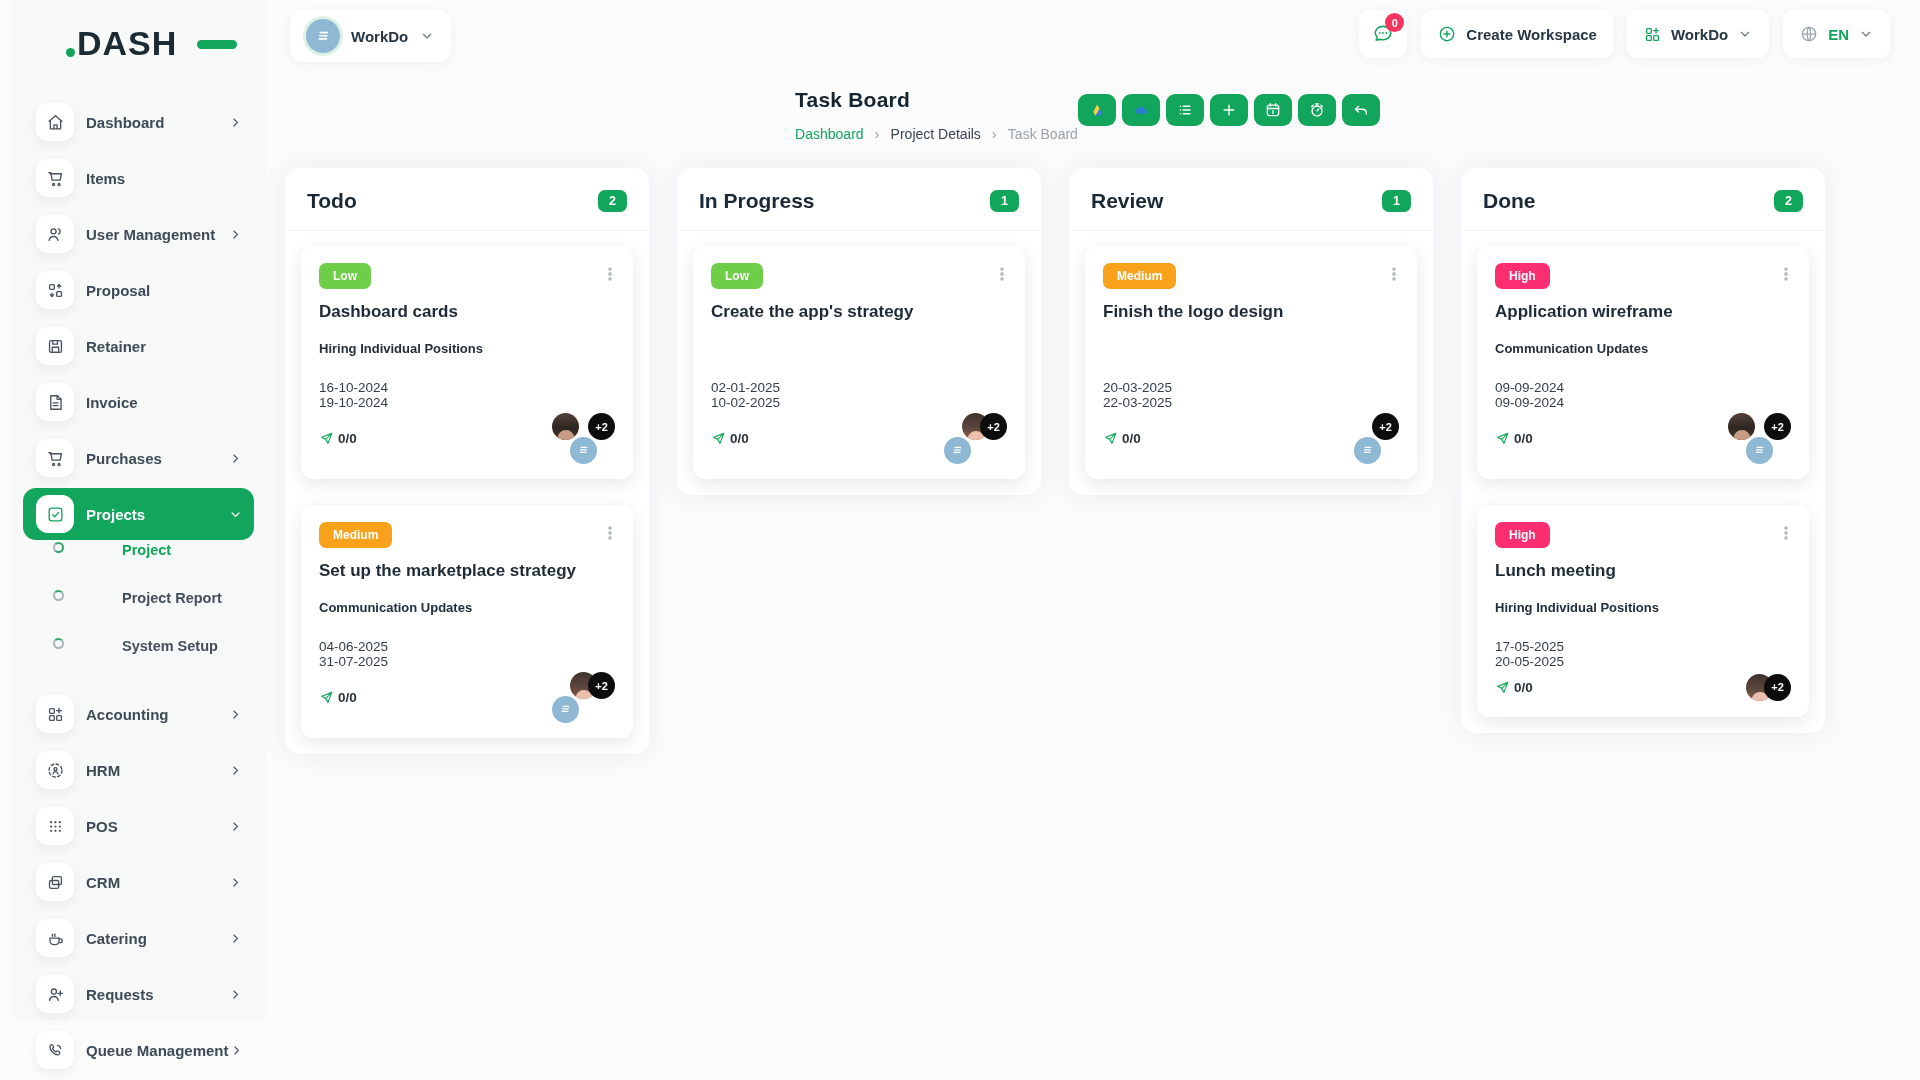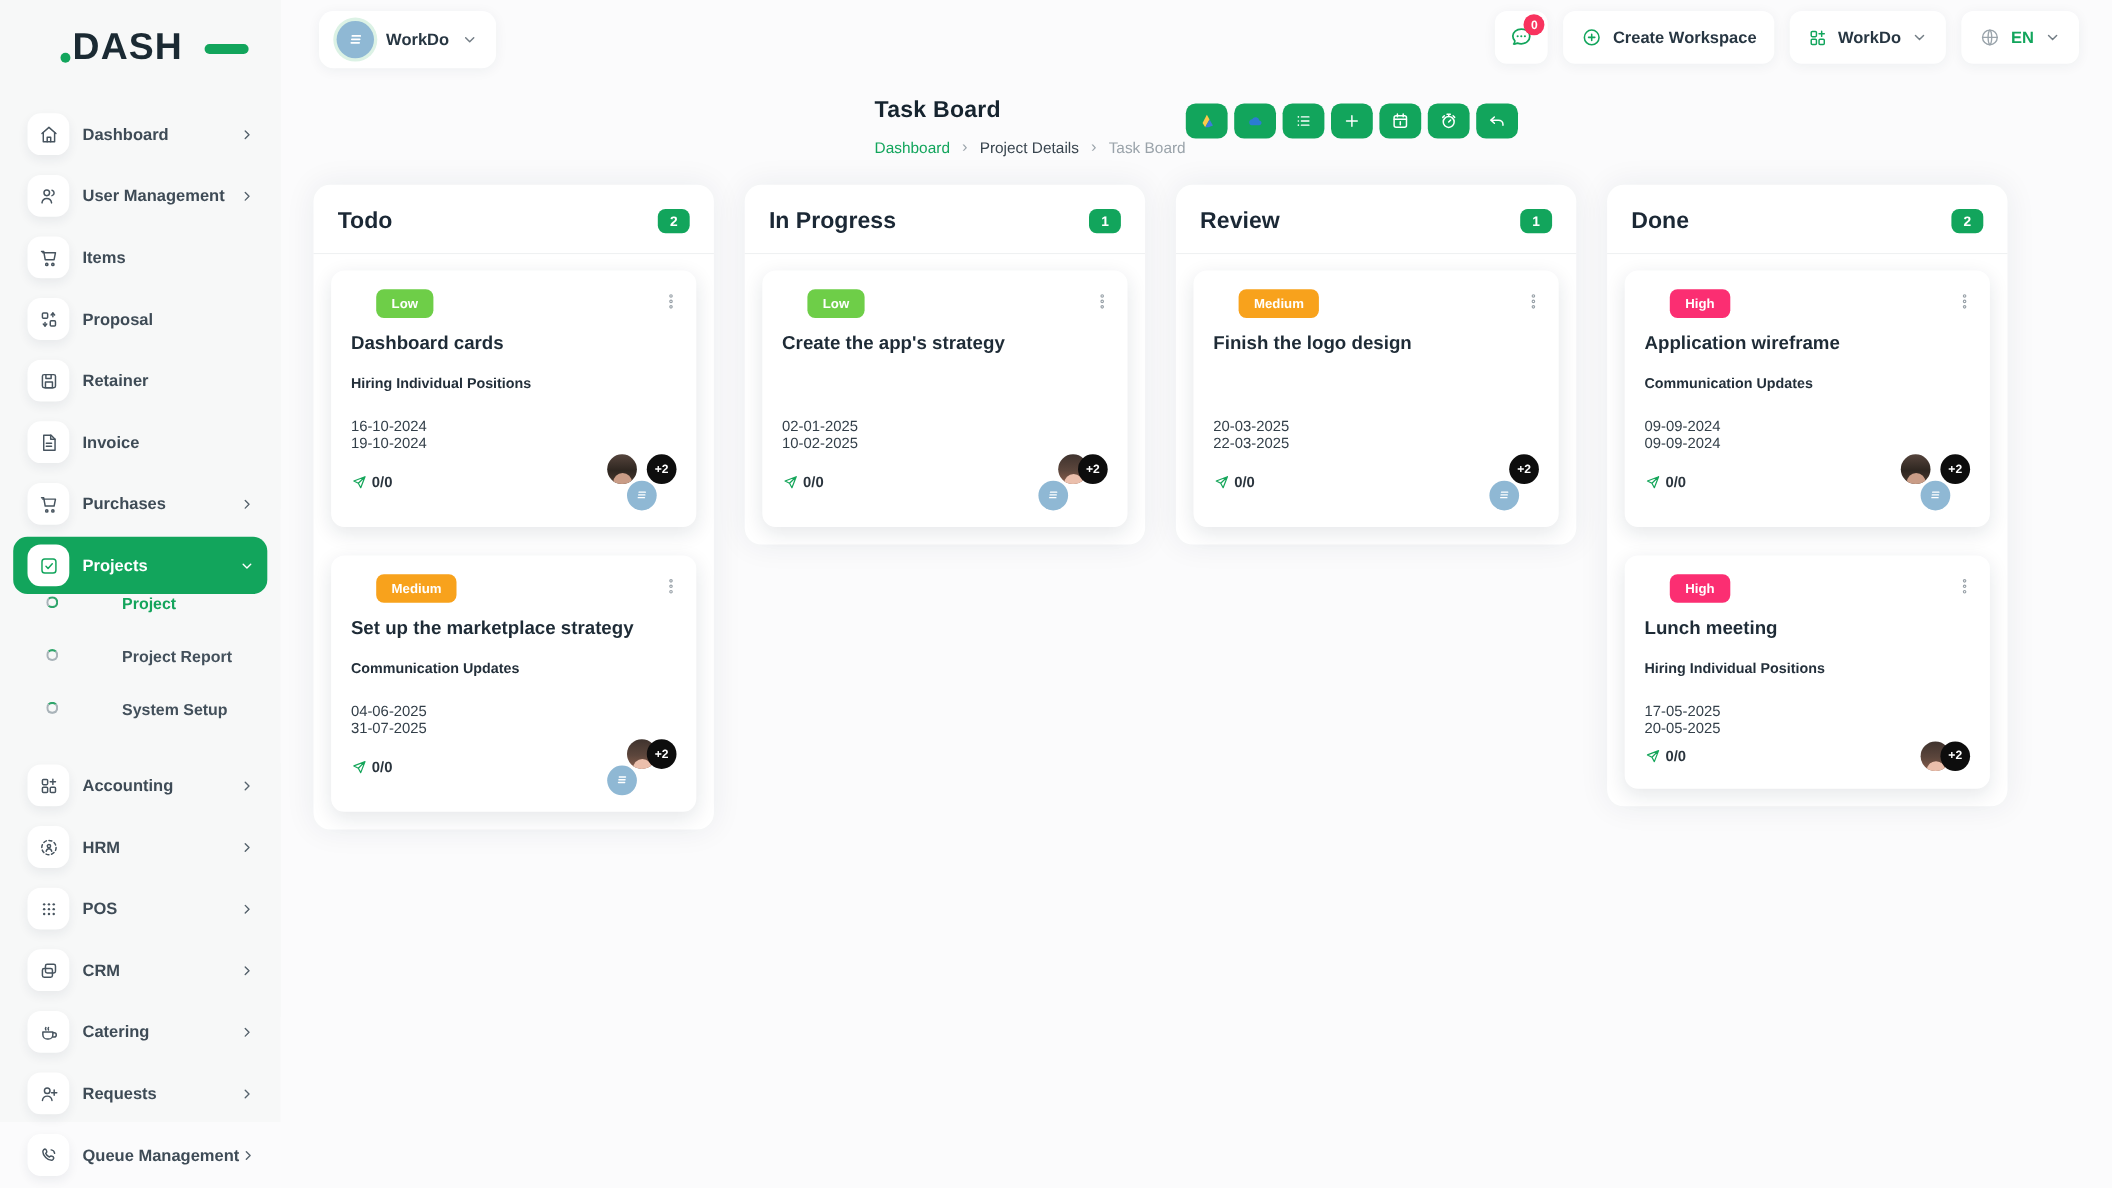--- a/index.html
+++ b/index.html
@@ -1,21 +1,21 @@
 <!DOCTYPE html>
 <html style="--accent: #12A55C;"><head>
 <meta charset="utf-8">
 <style>
   * { margin:0; padding:0; box-sizing:border-box; }
   html,body { width:1920px; height:1080px; overflow:hidden;
     font-family:"Liberation Sans", sans-serif; background:#FBFBFC; color:#1C2A35; }
   :root { --accent:#12A55C; --ink:#1C2A35; --muted:#8E989F; }
 
   
-  .sidebar { position:fixed; left:0; top:0; width:255px; height:1020px; background:#F7F8F8; z-index:5; }
+  .sidebar { position:fixed; left:11px; top:0; width:255px; height:1020px; background:#F7F8F8; z-index:5; }
   .logo { position:relative; margin:24px 0 0 66px; width:130px; height:40px; cursor:pointer; }
   .logo-text { font-size:34px; font-weight:800; letter-spacing:1px; color:#1B2A33; }
   .logo-dot { position:absolute; left:-11px; bottom:7px; width:9px; height:9px; border-radius:50%; background:var(--accent); }
   .logo-bar { position:absolute; right:-30px; top:16px; width:40px; height:9px; border-radius:5px; background:var(--accent); }
   .nav { margin-top:30px; padding:0 12px; }
   .nav-item { display:flex; align-items:center; height:56px; padding:0 10px 0 13px; border-radius:13px; cursor:pointer; }
   .nav-ic { width:38px; height:38px; border-radius:12px; background:#fff; box-shadow:0 4px 10px rgba(25,45,65,.07);
     display:flex; align-items:center; justify-content:center; color:#47545F; flex:0 0 38px; }
   .nav-label { margin-left:12px; font-size:15px; font-weight:600; color:#3E4B56; flex:1; white-space:nowrap; }
   .nav-chev { color:#55626C; display:flex; width:16px; }
@@ -59,21 +59,21 @@
     display:flex; align-items:center; justify-content:center; cursor:pointer; }
 
   
   .board { display:flex; align-items:flex-start; gap:28px; padding:26px 30px 0 30px; }
   .column { width:364px; background:#fff; border-radius:15px; box-shadow:0 0 28px rgba(25,45,65,.07); }
   .col-head { display:flex; justify-content:space-between; align-items:center; padding:21px 22px 17px; border-bottom:1px solid #EFF1F2; }
   .col-title { font-size:21px; font-weight:700; color:#1B2835; }
   .col-count { background:var(--accent); color:#fff; font-size:12.5px; font-weight:700; padding:4px 11px; border-radius:7px; }
   .col-body { padding:15px 16px 16px; display:flex; flex-direction:column; gap:26px; }
   .card { position:relative; background:#fff; border-radius:12px; box-shadow:0 5px 18px rgba(15,34,58,.11); padding:17px 18px 15px; cursor:grab; }
-  .badge-priority { display:inline-block; color:#fff; font-size:12px; font-weight:600; padding:6px 14px; border-radius:7px;margin-left:23px; }
+  .badge-priority { display:inline-block; color:#fff; font-size:12px; font-weight:600; padding:6px 14px; border-radius:7px; }
   .kebab { position:absolute; top:15px; right:10px; background:none; border:none; cursor:pointer; color:#98A1A8; padding:4px; }
   .card-title { margin-top:13px; font-size:17px; font-weight:600; color:#1E2B36; }
   .card-subtitle { margin-top:19px; font-size:13px; font-weight:700; color:#232F3A; min-height:16px; }
   .card-dates { display:flex; justify-content:space-between; margin-top:23px; font-size:13.5px; color:#333F49;flex-direction:column; }
   .card-foot { display:flex; justify-content:space-between; align-items:center; margin-top:3px; min-height:30px; }
   .progress { display:flex; gap:4px; align-items:flex-start; font-size:13.5px; font-weight:600; color:#2A343D; }
   .progress .send { color:#16A65B; display:flex; }
   .avatars { display:flex; }
   .avatar { width:27px; height:27px; border-radius:50%; margin-left:-9px; position:relative; overflow:hidden;
     display:flex; align-items:center; justify-content:center; }
@@ -108,42 +108,42 @@
     <span class="nav-label">Dashboard</span>
     <span class="nav-chev">
           <svg viewBox="0 0 24 24" width="15" height="15" fill="none" stroke="currentColor" stroke-width="2" stroke-linecap="round" stroke-linejoin="round">
             <path d="M9.5 6.5 15 12l-5.5 5.5"></path>
           </svg>
         </span>
   </div>
       <div class="nav-item">
     <span class="nav-ic">
           <svg viewBox="0 0 24 24" width="19" height="19" fill="none" stroke="currentColor" stroke-width="1.7" stroke-linecap="round" stroke-linejoin="round">
+            <circle cx="9.5" cy="19.5" r="1.3"></circle>
+            <circle cx="16.5" cy="19.5" r="1.3"></circle>
+            <path d="M5 6h14.5l-1.6 8H7.7L6 4.5H3.5"></path>
+          </svg>
+        </span>
+    <span class="nav-label">Items</span>
+    <span class="nav-chev"></span>
+  </div>
+      <div class="nav-item">
+    <span class="nav-ic">
+          <svg viewBox="0 0 24 24" width="19" height="19" fill="none" stroke="currentColor" stroke-width="1.7" stroke-linecap="round" stroke-linejoin="round">
             <circle cx="9.5" cy="8" r="3.2"></circle>
             <path d="M4 19.5c.5-3.2 2.7-5 5.5-5s5 1.8 5.5 5"></path>
             <path d="M15.5 5a3.2 3.2 0 0 1 0 6.2"></path>
           </svg>
         </span>
     <span class="nav-label">User Management</span>
     <span class="nav-chev">
           <svg viewBox="0 0 24 24" width="15" height="15" fill="none" stroke="currentColor" stroke-width="2" stroke-linecap="round" stroke-linejoin="round">
             <path d="M9.5 6.5 15 12l-5.5 5.5"></path>
           </svg>
         </span>
-  </div>
-      <div class="nav-item">
-    <span class="nav-ic">
-          <svg viewBox="0 0 24 24" width="19" height="19" fill="none" stroke="currentColor" stroke-width="1.7" stroke-linecap="round" stroke-linejoin="round">
-            <circle cx="9.5" cy="19.5" r="1.3"></circle>
-            <circle cx="16.5" cy="19.5" r="1.3"></circle>
-            <path d="M5 6h14.5l-1.6 8H7.7L6 4.5H3.5"></path>
-          </svg>
-        </span>
-    <span class="nav-label">Items</span>
-    <span class="nav-chev"></span>
   </div>
       <div class="nav-item">
     <span class="nav-ic">
           <svg viewBox="0 0 24 24" width="19" height="19" fill="none" stroke="currentColor" stroke-width="1.7" stroke-linecap="round" stroke-linejoin="round">
             <rect x="4.5" y="4.5" width="6" height="6" rx="1.2"></rect>
             <rect x="13.5" y="13.5" width="6" height="6" rx="1.2"></rect>
             <path d="M16.5 4.5v4.2"></path>
             <path d="M14.5 6.8l2-2.3 2 2.3"></path>
             <path d="M7.5 19.5v-4.2"></path>
             <path d="M5.5 17.2l2 2.3 2-2.3"></path>

